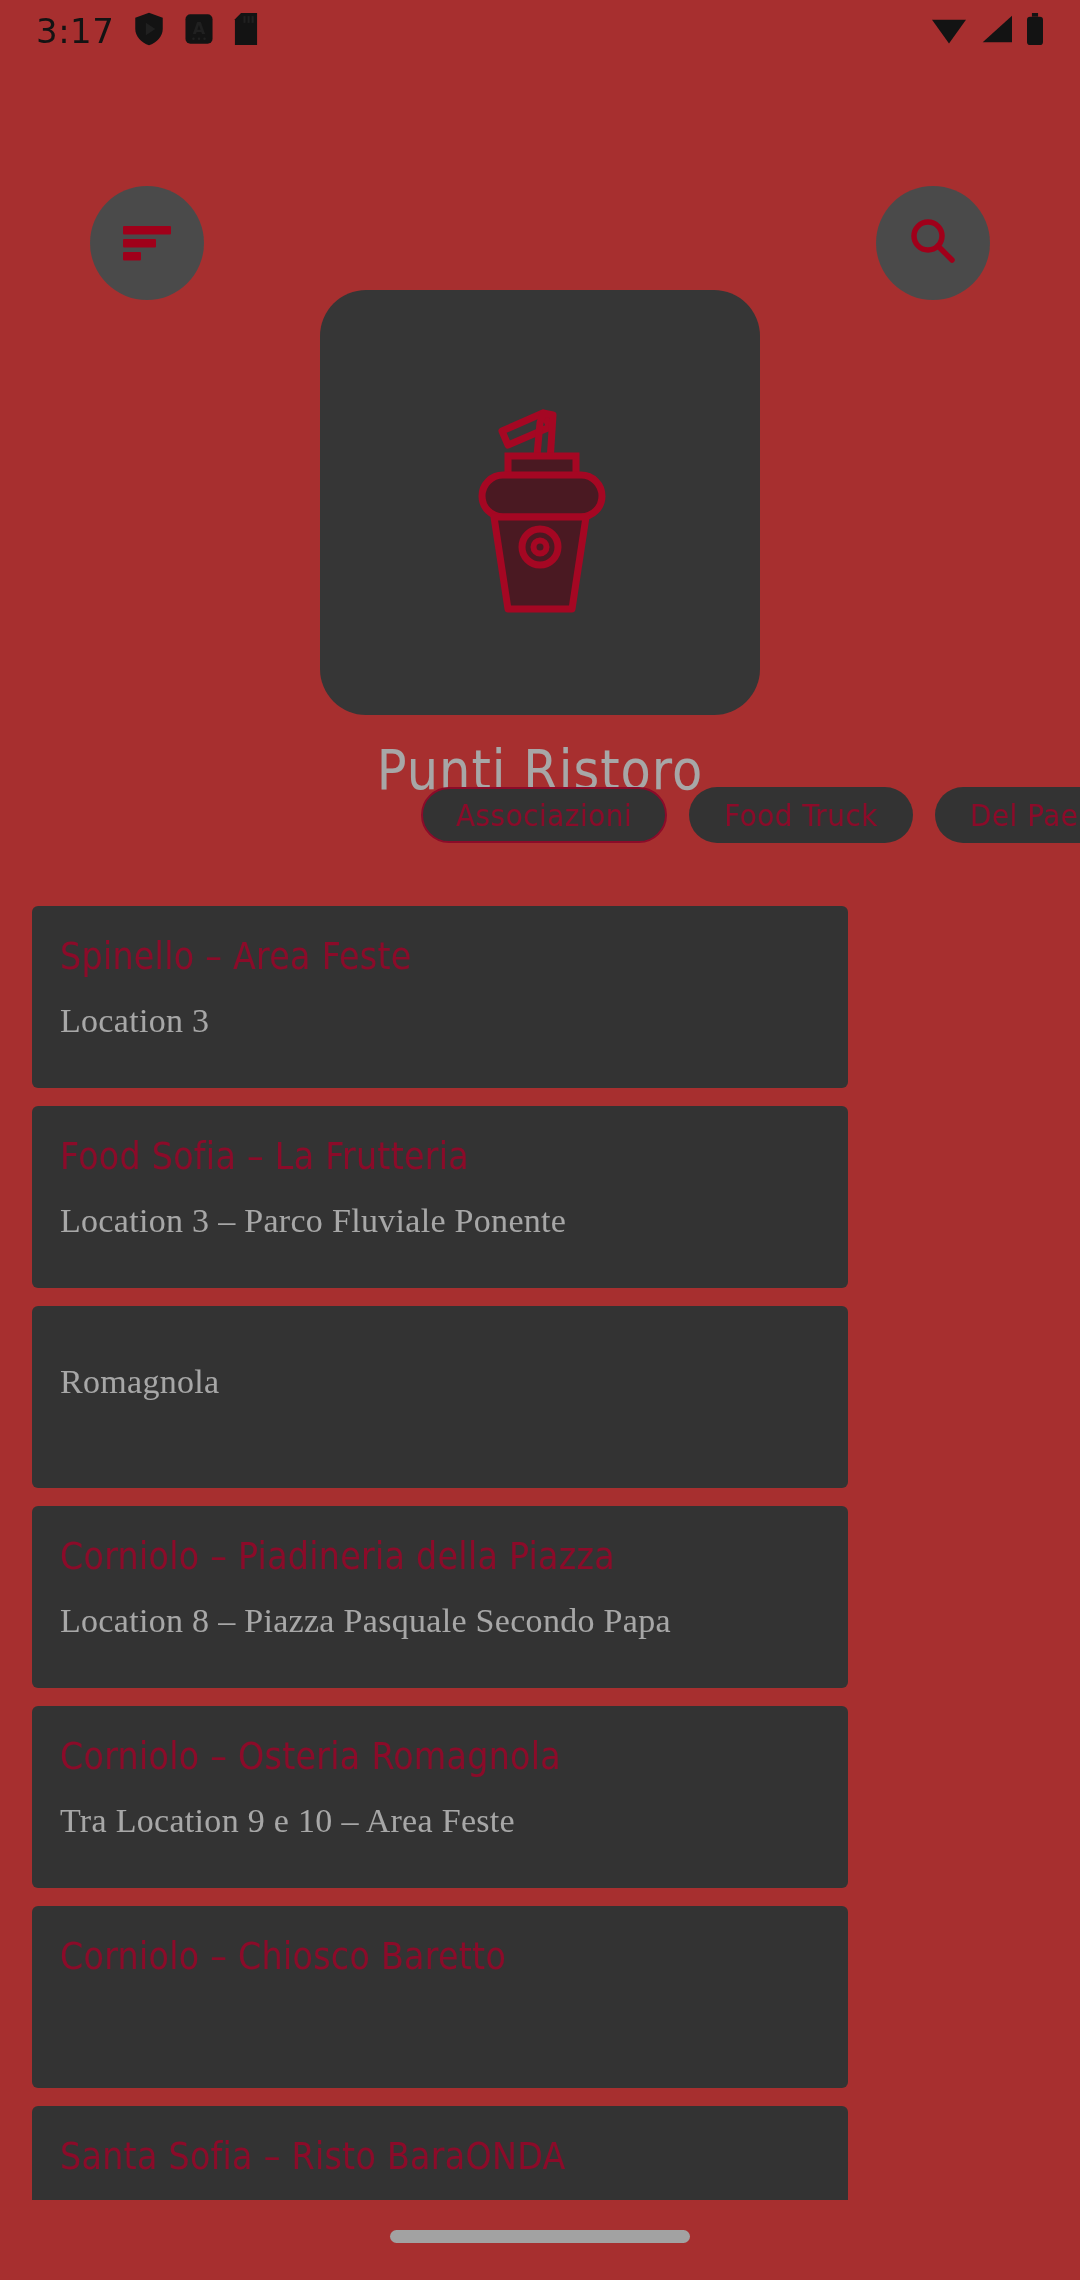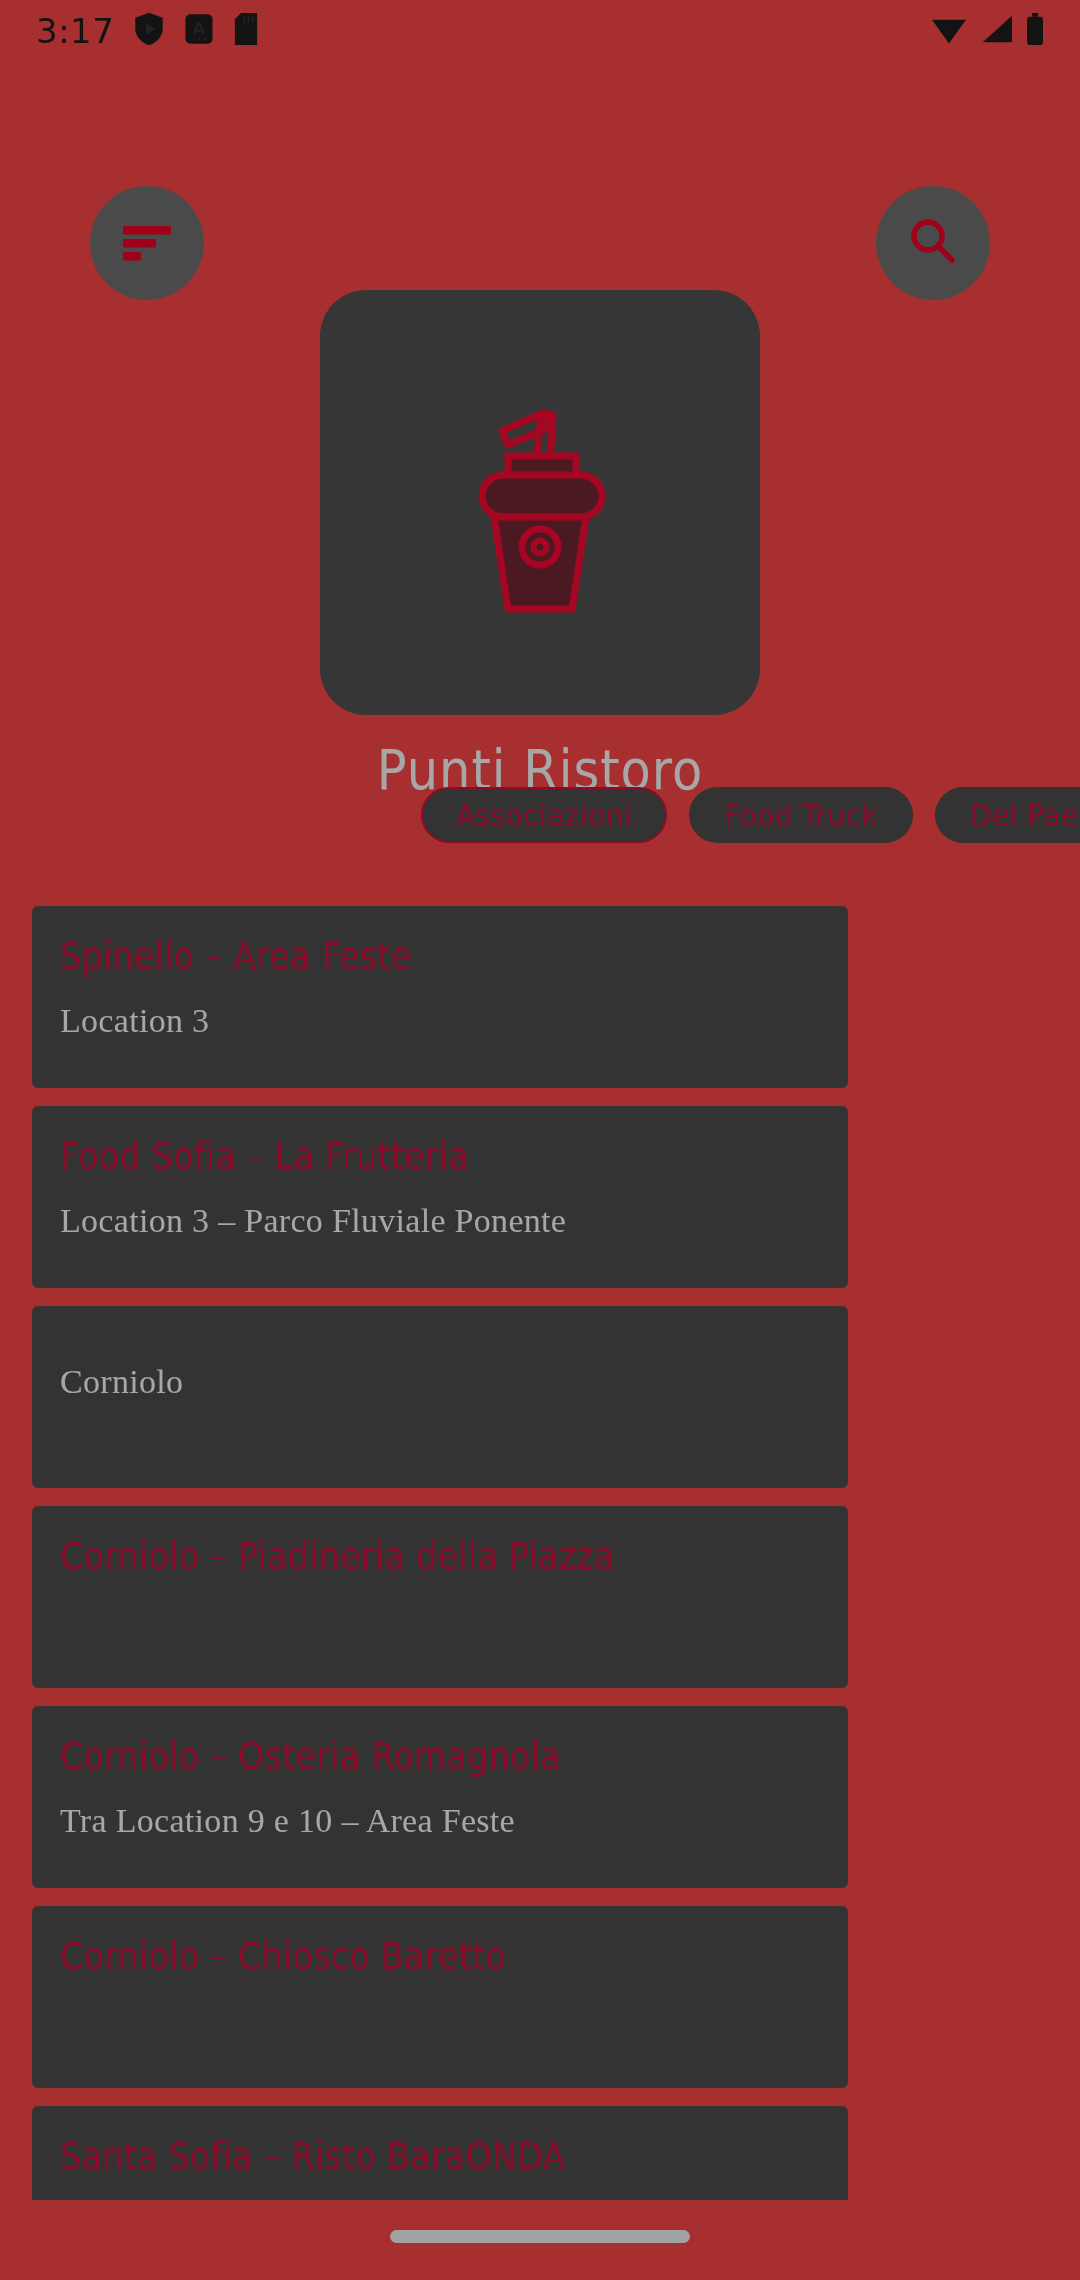--- a/index.html
+++ b/index.html
@@ -237,25 +237,26 @@
       <div class="card-title">Spinello – Area Feste</div>
       <div class="card-sub">Location 3</div>
     </div>
 
     <div class="card">
       <div class="card-title">Food Sofia – La Frutteria</div>
       <div class="card-sub">Location 3 – Parco Fluviale Ponente</div>
     </div>
 
     <div class="card">
-      <div class="card-sub">Corniolo</div>
+      <div class="card-sub">Romagnola</div>
     </div>
 
     <div class="card">
       <div class="card-title">Corniolo – Piadineria della Piazza</div>
+      <div class="card-sub">Location 8 – Piazza Pasquale Secondo Papa</div>
     </div>
 
     <div class="card">
       <div class="card-title">Corniolo – Osteria Romagnola</div>
       <div class="card-sub">Tra Location 9 e 10 – Area Feste</div>
     </div>
 
     <div class="card">
       <div class="card-title">Corniolo – Chiosco Baretto</div>
     </div>

